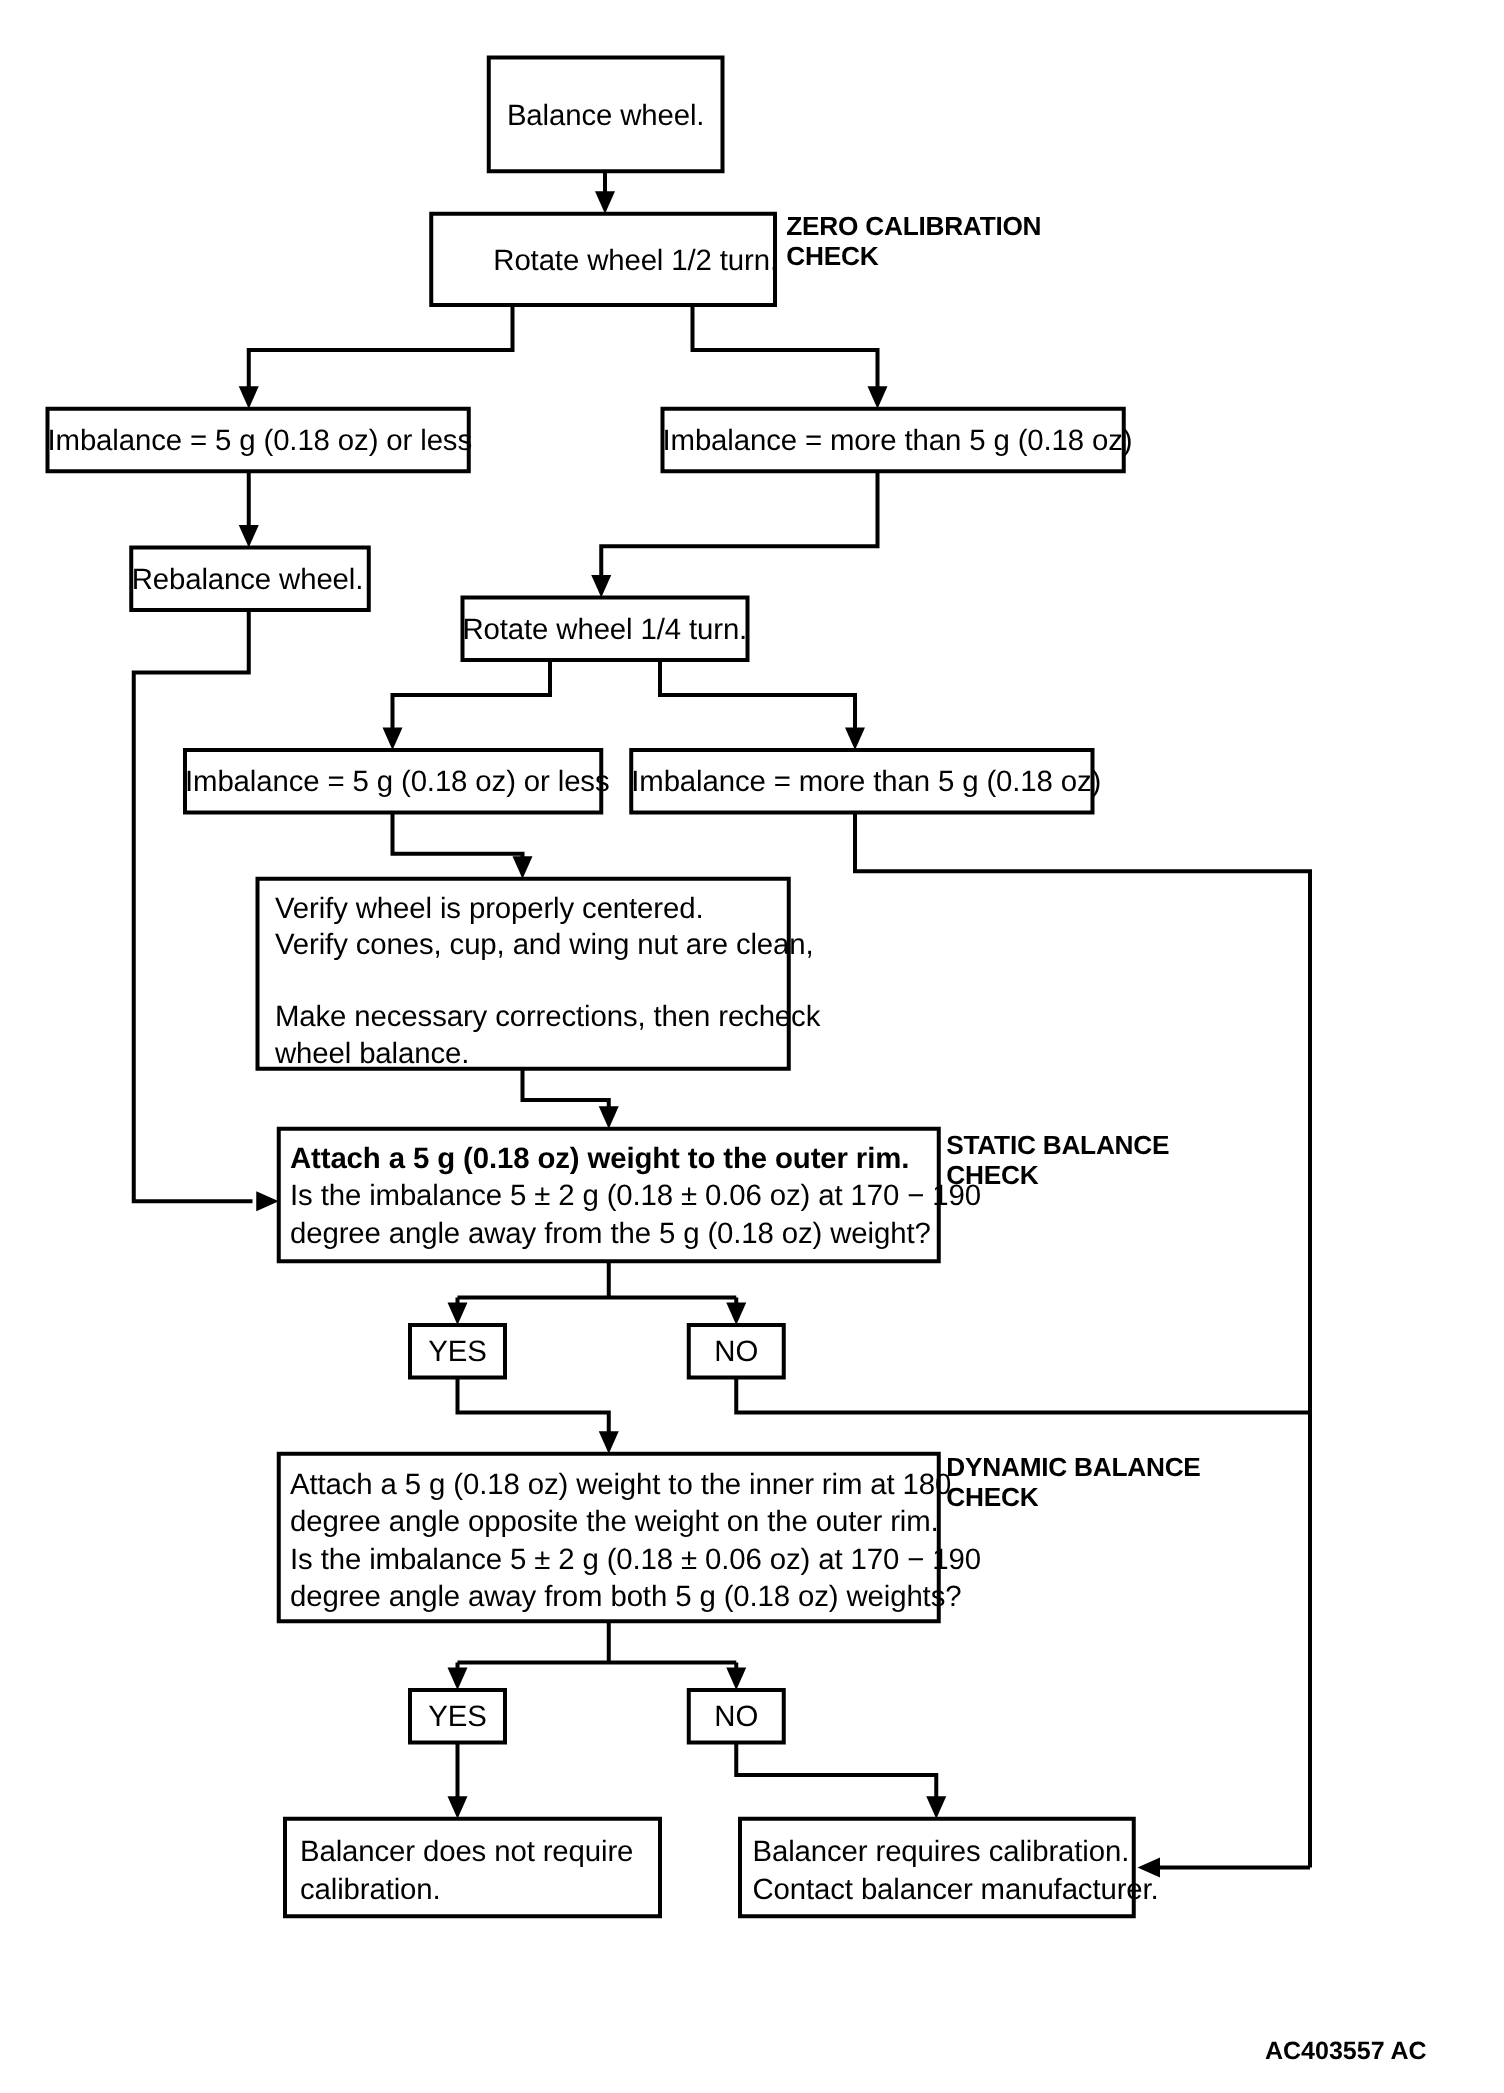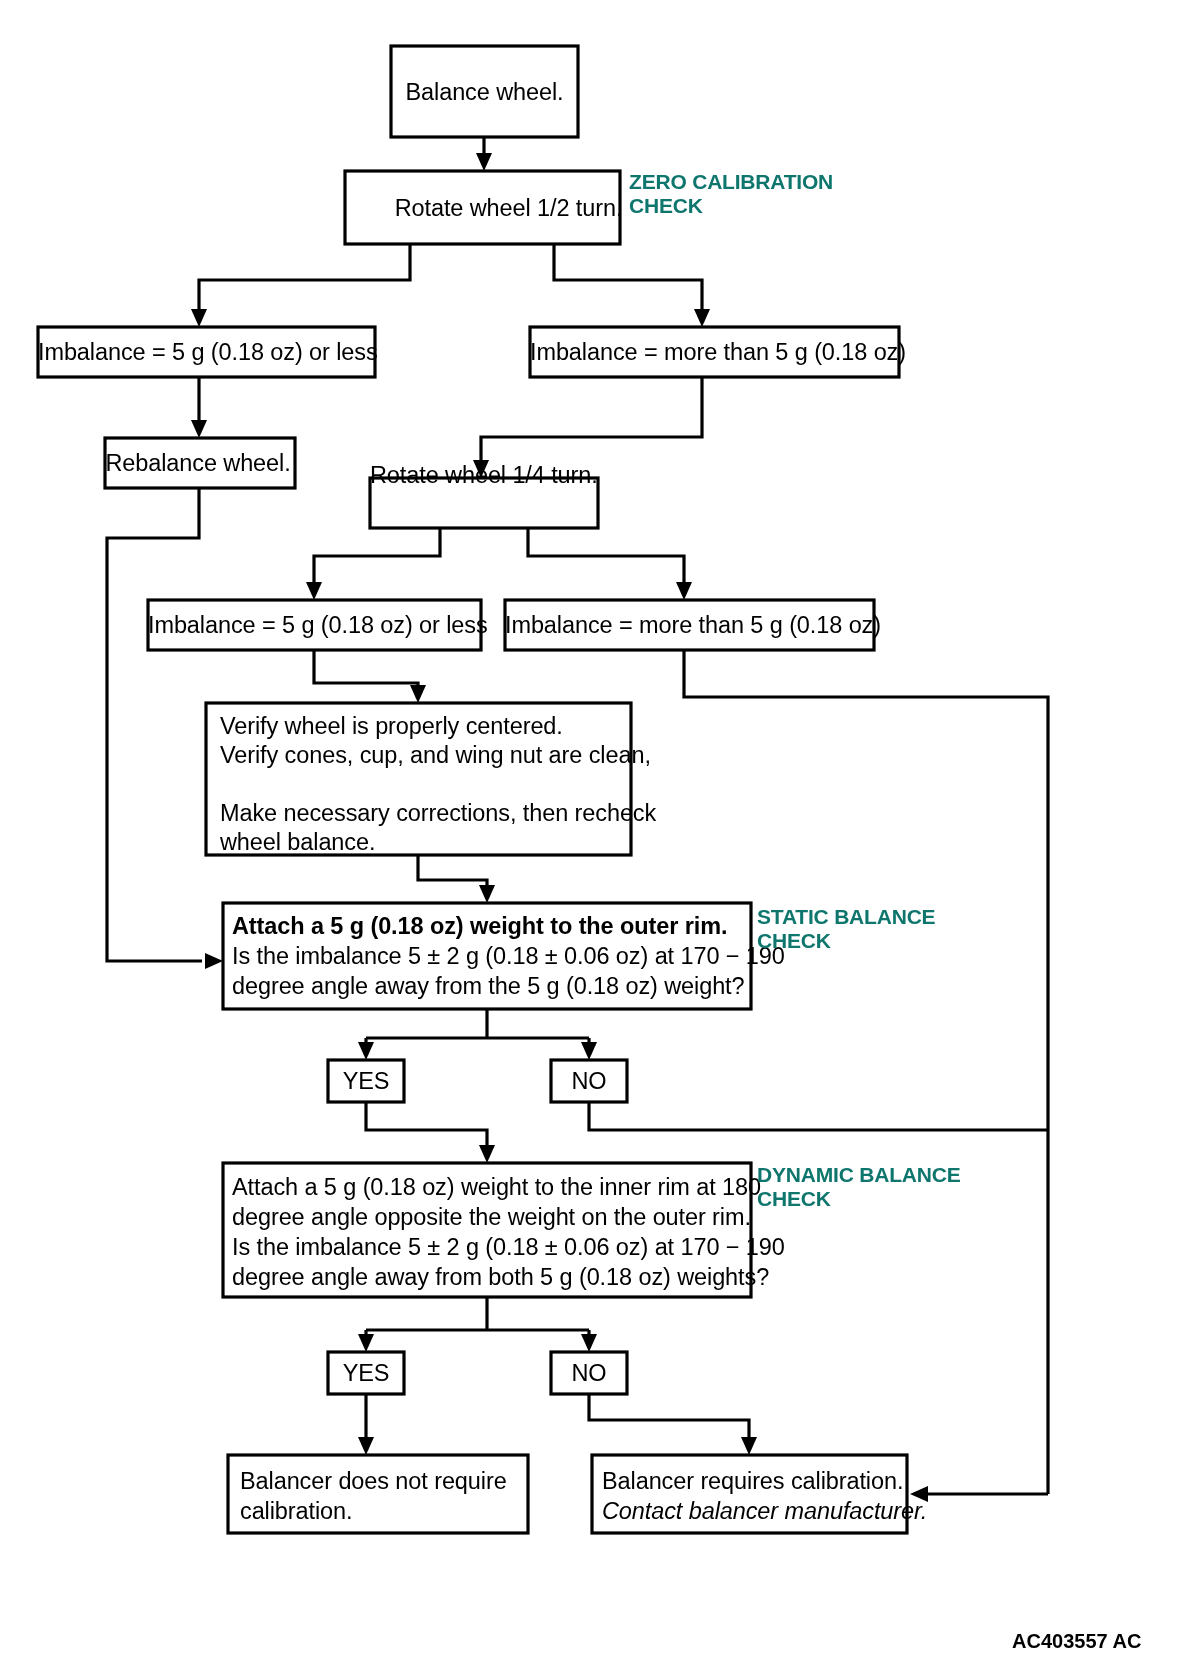--- a/index.html
+++ b/index.html
@@ -3,21 +3,21 @@
 <meta charset="utf-8">
 <style>
   html,body{margin:0;padding:0;background:#ffffff;}
   body{font-family:"Liberation Sans", sans-serif;}
   #page{position:relative;width:1203px;height:1674px;background:#fff;overflow:hidden;}
   svg#flow{position:absolute;left:0;top:0;width:1203px;height:1674px;}
   .bx{fill:#ffffff;stroke:#000000;stroke-width:3.2;}
   .ln{stroke:#000000;stroke-width:3.2;fill:none;stroke-linecap:butt;}
   .ar{fill:#000000;stroke:none;}
   .txt{position:absolute;font-family:"Liberation Sans", sans-serif;font-size:23.5px;color:#000;line-height:30px;white-space:pre;letter-spacing:-0.1px;}
-  .lbl{position:absolute;font-family:"Liberation Sans", sans-serif;font-size:21px;font-weight:bold;color:#0f766e;line-height:24px;white-space:pre;letter-spacing:-0.2px;}
+  .lbl{position:absolute;font-family:"Liberation Sans", sans-serif;font-size:21px;font-weight:bold;color:#000000;line-height:24px;white-space:pre;letter-spacing:-0.2px;}
   .code{position:absolute;font-family:"Liberation Sans", sans-serif;font-size:20px;font-weight:bold;color:#000;letter-spacing:0px;white-space:pre;}
   .ctr{text-align:center;}
 </style>
 </head>
 <body>
 
 <div id="page">
 
   <svg id="flow" viewBox="0 0 1203 1674">
 
@@ -89,21 +89,21 @@
 
     <path class="ln" d="M589,1394 L589,1420 L749,1420 L749,1444"></path>
     <polygon class="ar" points="749,1455 741,1437 757,1437"></polygon>
   </svg>
 
   <div class="txt ctr" style="left:391px;top:77px;width:187px;">Balance wheel.</div>
   <div class="txt ctr" style="left:345px;top:193px;width:327px;">Rotate wheel 1/2 turn.</div>
   <div class="txt ctr" style="left:38px;top:337px;width:337px;">Imbalance = 5 g (0.18 oz) or less</div>
   <div class="txt ctr" style="left:530px;top:337px;width:369px;">Imbalance = more than 5 g (0.18 oz)</div>
   <div class="txt ctr" style="left:105px;top:448px;width:186px;">Rebalance wheel.</div>
-  <div class="txt ctr" style="left:370px;top:460px;width:200px;">Rotate wheel 1/4 turn.</div>
+  <div class="txt ctr" style="left:370px;top:488px;width:200px;">Rotate wheel 1/4 turn.</div>
   <div class="txt ctr" style="left:148px;top:610px;width:333px;">Imbalance = 5 g (0.18 oz) or less</div>
   <div class="txt ctr" style="left:505px;top:610px;width:369px;">Imbalance = more than 5 g (0.18 oz)</div>
 
   <div class="txt" style="left:220px;top:711px;">Verify wheel is properly centered.</div>
   <div class="txt" style="left:220px;top:740px;">Verify cones, cup, and wing nut are clean,</div>
   <div class="txt" style="left:220px;top:798px;">Make necessary corrections, then recheck</div>
   <div class="txt" style="left:220px;top:827px;">wheel balance.</div>
 
   <div class="txt" style="left:232px;top:911px;font-weight:bold;">Attach a 5 g (0.18 oz) weight to the outer rim.</div>
   <div class="txt" style="left:232px;top:941px;">Is the imbalance 5 ± 2 g (0.18 ± 0.06 oz) at 170 − 190</div>
@@ -116,21 +116,21 @@
   <div class="txt" style="left:232px;top:1202px;">degree angle opposite the weight on the outer rim.</div>
   <div class="txt" style="left:232px;top:1232px;">Is the imbalance 5 ± 2 g (0.18 ± 0.06 oz) at 170 − 190</div>
   <div class="txt" style="left:232px;top:1262px;">degree angle away from both 5 g (0.18 oz) weights?</div>
 
   <div class="txt ctr" style="left:328px;top:1358px;width:76px;">YES</div>
   <div class="txt ctr" style="left:551px;top:1358px;width:76px;">NO</div>
 
   <div class="txt" style="left:240px;top:1466px;">Balancer does not require</div>
   <div class="txt" style="left:240px;top:1496px;">calibration.</div>
   <div class="txt" style="left:602px;top:1466px;">Balancer requires calibration.</div>
-  <div class="txt" style="left:602px;top:1496px;font-style:italic;">Contact balancer manufacturer.</div>
+  <div class="txt" style="left:602px;top:1496px;">Contact balancer manufacturer.</div>
 
   <div class="lbl" style="left:629px;top:170px;">ZERO CALIBRATION
 CHECK</div>
   <div class="lbl" style="left:757px;top:905px;">STATIC BALANCE
 CHECK</div>
   <div class="lbl" style="left:757px;top:1163px;">DYNAMIC BALANCE
 CHECK</div>
 
   <div class="code" style="left:1012px;top:1630px;">AC403557 AC</div>
 

